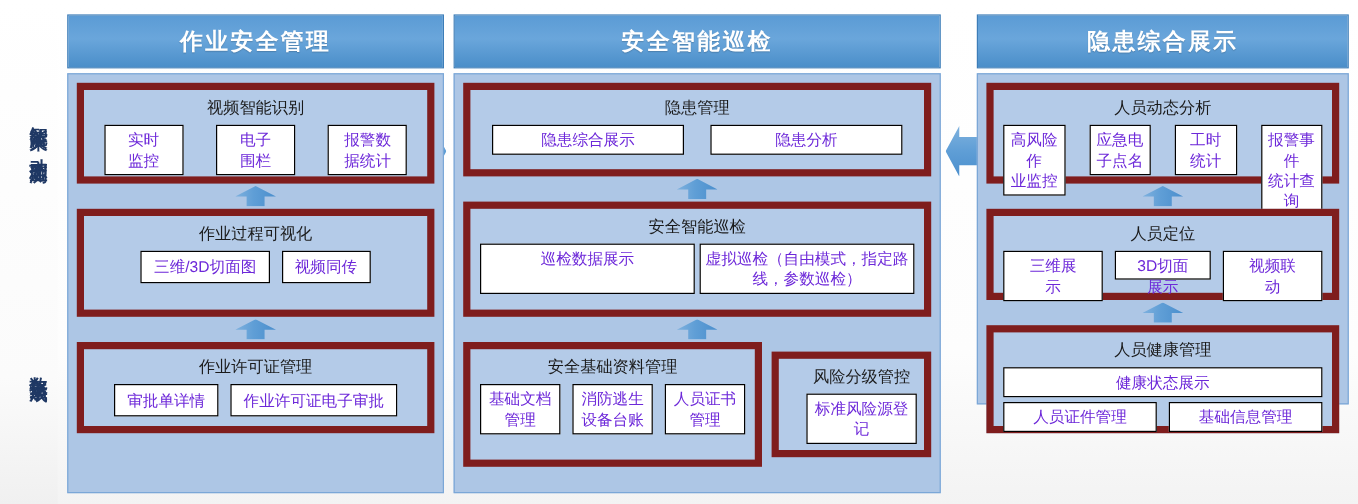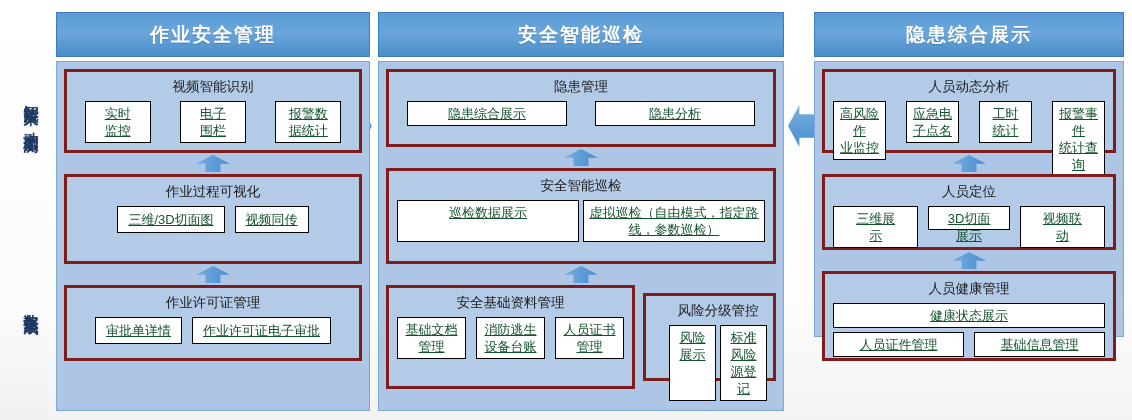--- a/index.html
+++ b/index.html
@@ -79,21 +79,21 @@
     padding: 7px 7px 8px 7px;
   }
   .col.c1 .col-body { height: 350px; }
   .col.c2 .col-body { height: 350px; }
   .col.c3 .col-body { height: 276px; }
 
   
   .group {
     box-sizing: border-box;
     background: #b4cbe8;
-    border: 3px solid #7f1d1d;
+    border: 6px solid #7f1d1d;
     padding: 4px 8px 8px 8px;
     position: relative;
   }
   .group-title {
     text-align: center;
     font-size: 13.5px;
     color: #1a1a1a;
     line-height: 20px;
     padding: 1px 0 4px 0;
   }
@@ -103,27 +103,26 @@
     align-items: flex-start;
     gap: 10px;
   }
   .row.spread { justify-content: space-around; }
   .row.stack { flex-direction: row; gap: 4px; align-items: stretch; }
 
   .chip {
     box-sizing: border-box;
     background: #ffffff;
     border: 1.5px solid #000000;
-    color: #14532d;
+    color: #6d28d9;
     font-size: 13px;
     line-height: 17px;
     text-align: center;
     padding: 3px 6px;
     white-space: pre-line;
-    text-decoration: underline;
   }
   .chip.wide { width: 100%; padding: 3px 4px; }
 
   
   .uparrow {
     width: 34px;
     height: 17px;
     margin: 2px auto 2px auto;
     background: linear-gradient(to right, #7fb1de 0%, #5f9ed6 45%, #4b8fcd 100%);
     clip-path: polygon(50% 0%, 100% 52%, 72% 52%, 72% 100%, 28% 100%, 28% 52%, 0% 52%);
@@ -261,21 +260,20 @@
             <div class="chip">消防逃生
 设备台账</div>
             <div class="chip">人员证书
 管理</div>
           </div>
         </div>
 
         <div class="group g4">
           <div class="group-title">风险分级管控</div>
           <div class="row stack">
-            <div class="chip">风险展示</div>
             <div class="chip">标准风险源登记</div>
           </div>
         </div>
       </div>
 
     </div>
   </div>
 
   <div class="col c3">
     <div class="col-header">隐患综合展示</div>

